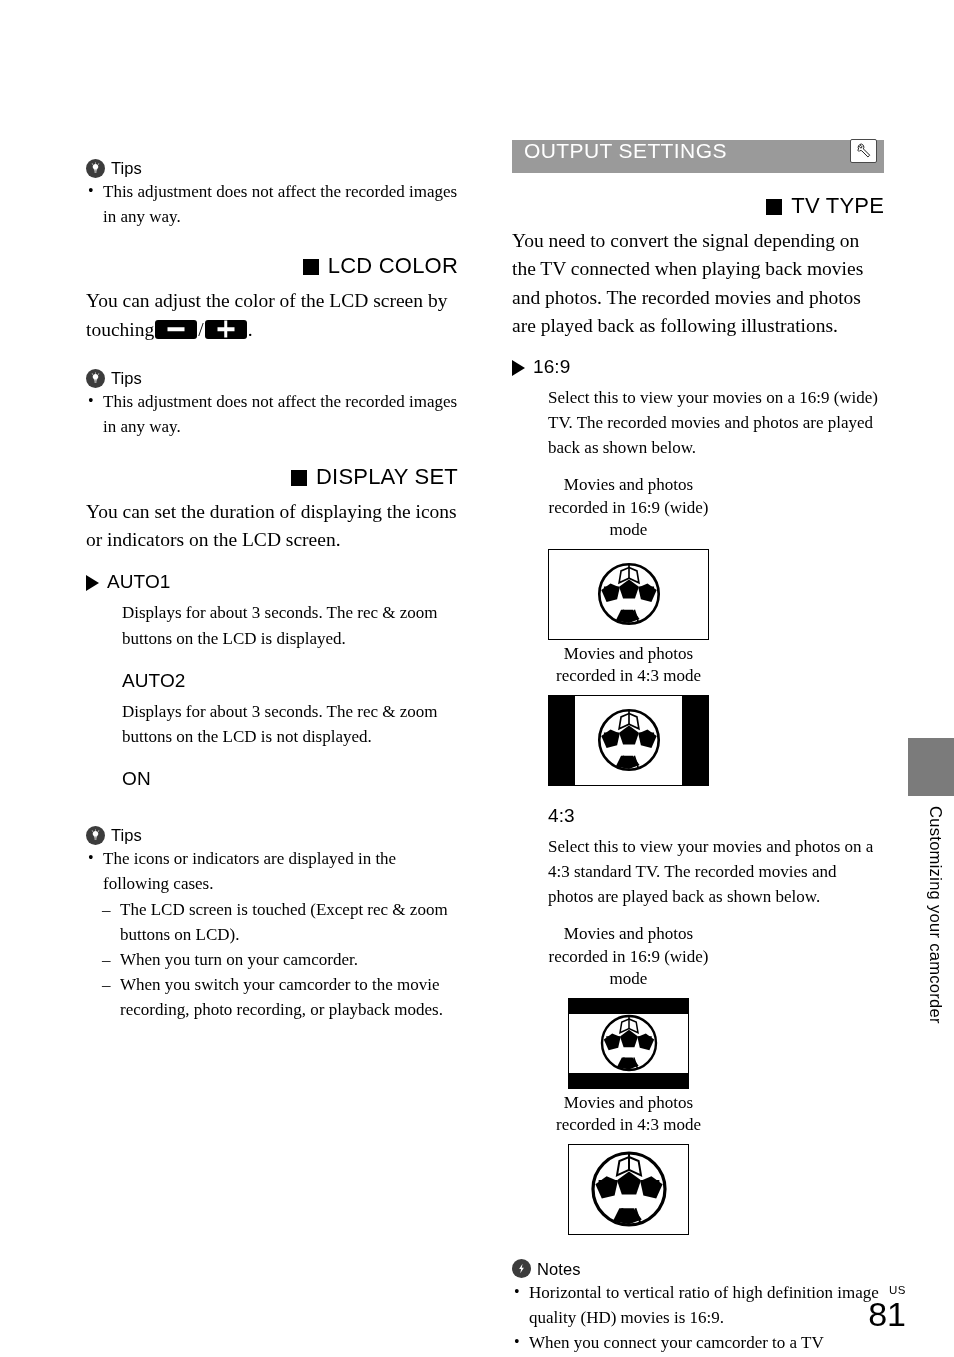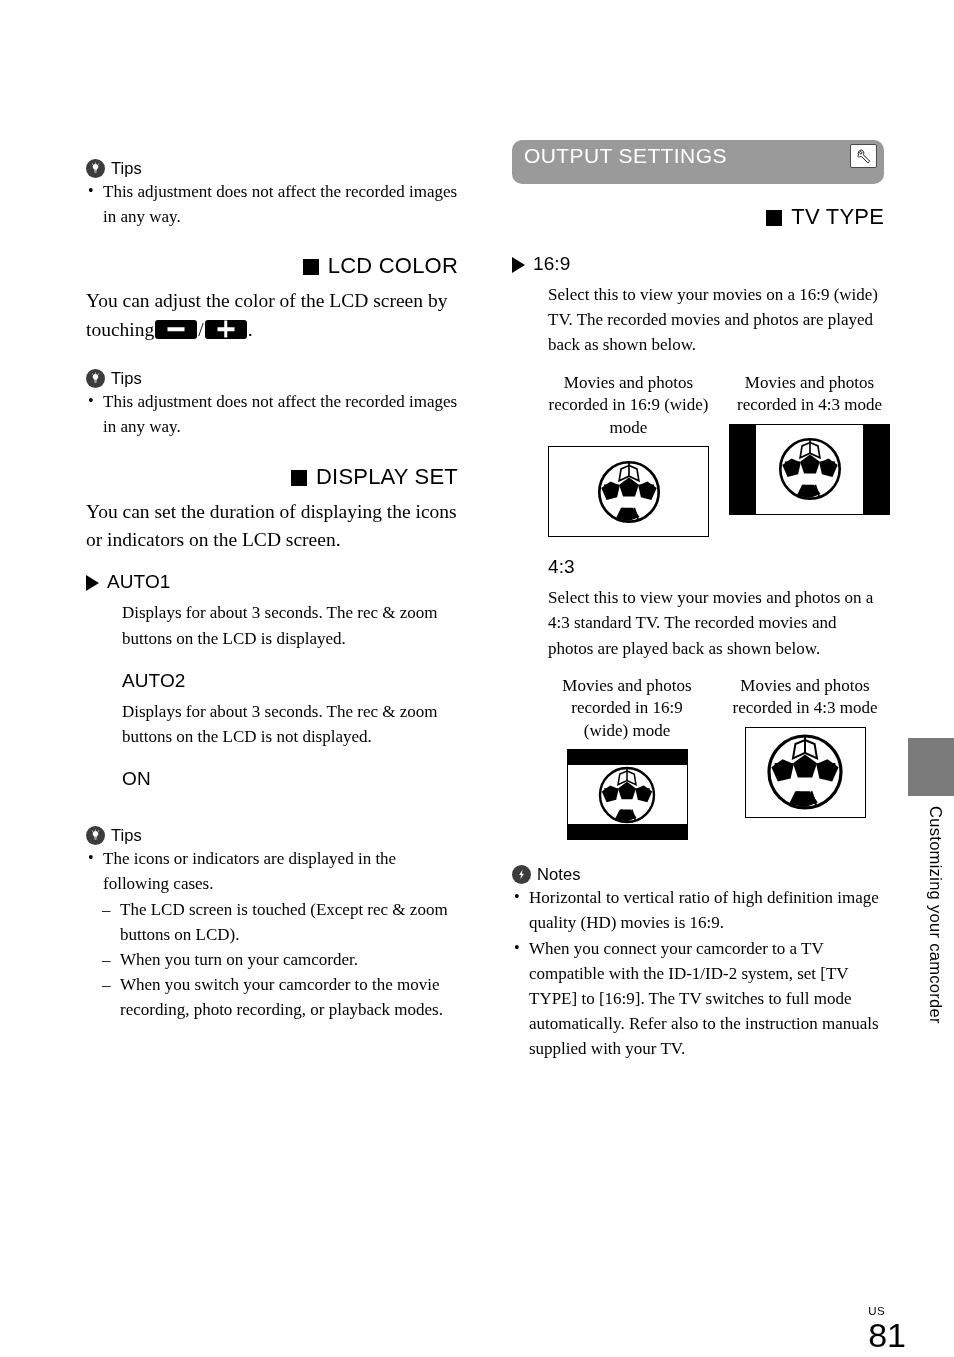--- a/index.html
+++ b/index.html
@@ -149,28 +149,27 @@
     border-bottom: 8px solid transparent;
     flex: none;
     position: relative;
     top: 1px;
   }
   .opt-indent  { padding-left: 36px; }
   .opt-indent2 { padding-left: 36px; }
 
   
   .bar {
-    height: 44px;
+    height: 33px;
     background: #9a9a9a;
     display: flex;
     align-items: center;
     justify-content: space-between;
     padding: 0 7px 12px 12px;
     box-sizing: border-box;
-    border-radius: 10px;
   }
   .bar .title {
     font-family: "Liberation Sans", "DejaVu Sans", sans-serif;
     color: #ffffff;
     font-size: 21px;
     letter-spacing: .4px;
   }
   .bar .tool {
     width: 27px;
     height: 24px;
@@ -211,21 +210,22 @@
     top: 50%;
     transform: translate(-50%, -50%);
     width: 3.5px;
     height: 17px;
     background: #fff;
   }
 
   
   .illus-row {
     display: flex;
-    gap: 20px;
+    gap: 3px;
+    flex-direction: column;
   }
   .illus-col { width: 161px; }
   .cap {
     font-size: 17px;
     line-height: 22.5px;
     text-align: center;
     margin-bottom: 7px;
   }
   .tv {
     border: 1.5px solid #000;
@@ -277,22 +277,22 @@
     font-size: 16.5px;
     letter-spacing: .3px;
     writing-mode: vertical-rl;
     white-space: nowrap;
   }
 
   
   .folio {
     position: absolute;
     right: 48px;
-    bottom: 4px;
-    text-align: left;
+    bottom: 25px;
+    text-align: right;
     font-family: "Liberation Sans", "DejaVu Sans", sans-serif;
   }
   .folio .us {
     font-size: 11.5px;
     letter-spacing: .5px;
     line-height: 12px;
   }
   .folio .num {
     font-size: 34px;
     line-height: 36px;
@@ -433,20 +433,21 @@
       </span>
     </div>
 
     <div class="sp-20"></div>
 
     <div class="sec-head">
       <span class="sq"></span>
       <span>TV TYPE</span>
     </div>
     <div class="sp-8"></div>
+    <p class="body-text">You need to convert the signal depending on the TV connected when playing back movies and photos. The recorded movies and photos are played back as following illustrations.</p>
 
     <div class="sp-14"></div>
 
     <div class="opt-head">
       <span class="tri"></span>
       <span>16:9</span>
     </div>
     <div class="sp-6"></div>
     <p class="sub-text opt-indent">Select this to view your movies on a 16:9 (wide) TV. The recorded movies and photos are played back as shown below.</p>
 

